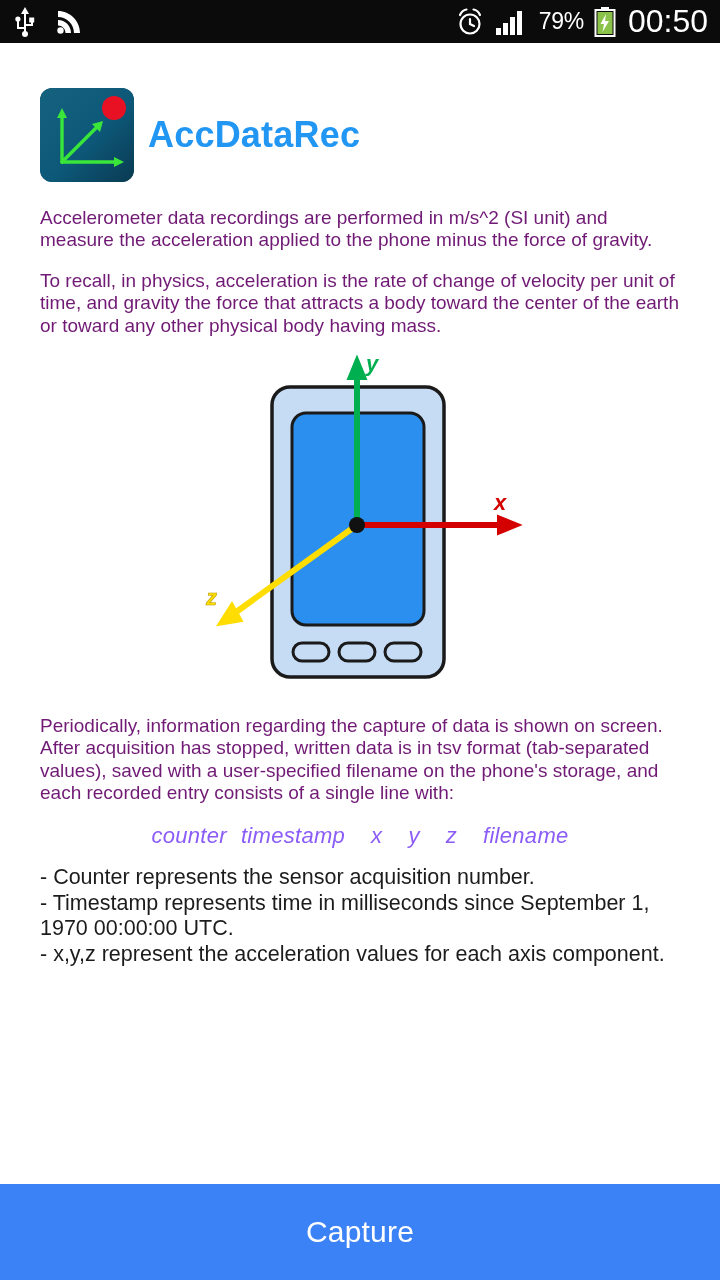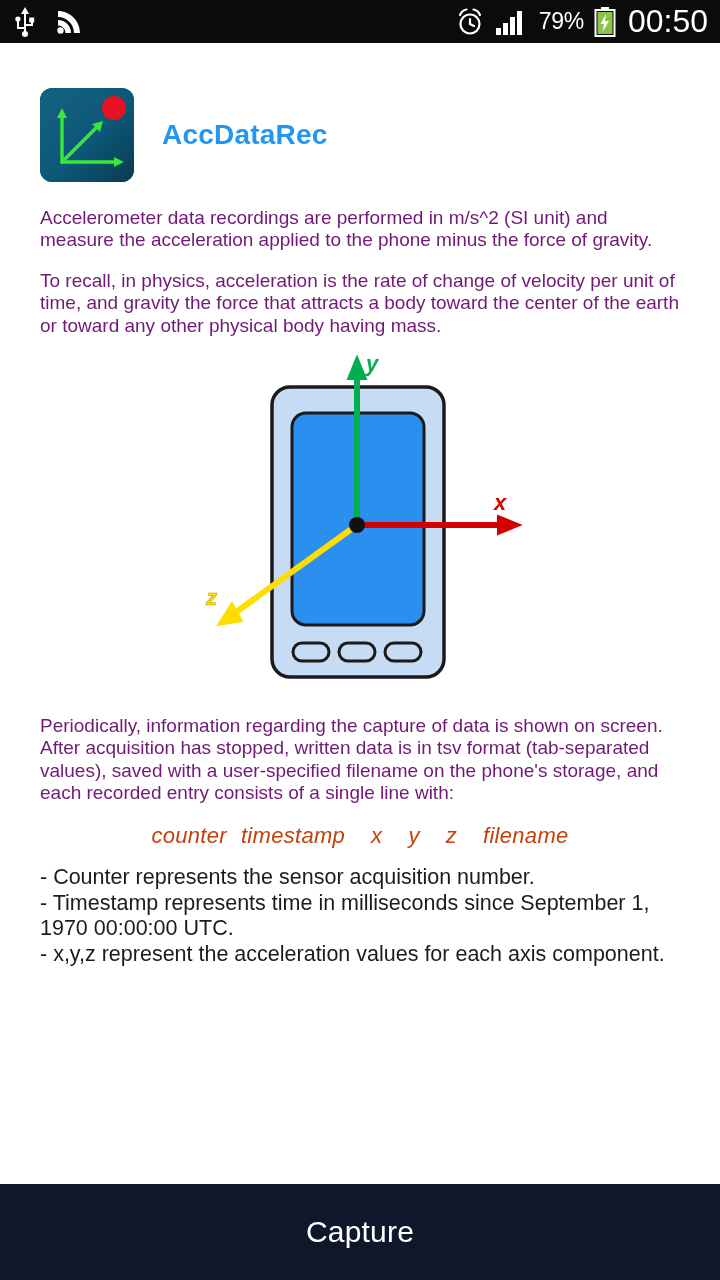--- a/index.html
+++ b/index.html
@@ -51,22 +51,22 @@
   .app-logo {
     width: 94px;
     height: 94px;
     border-radius: 12px;
     background: linear-gradient(135deg, #0e4a66 0%, #0d5e7f 40%, #0a3d56 100%);
     position: relative;
     flex: none;
     overflow: hidden;
   }
   .app-title {
-    margin-left: 28px;
-    font-size: 28px;
+    margin-left: 14px;
+    font-size: 36px;
     font-weight: bold;
     color: #2196f3;
     letter-spacing: 0.2px;
   }
 
   
   .content {
     padding: 18px 40px 0 40px;
   }
   .para {
@@ -81,21 +81,21 @@
     display: flex;
     justify-content: center;
     margin: 4px 0 10px 0;
   }
   .phone-diagram { display: block; }
 
   .formula {
     text-align: center;
     font-style: italic;
     font-size: 22px;
-    color: #c2410c;
+    color: #8b5cf6;
     margin: 18px 0 16px 0;
     letter-spacing: 0.3px;
   }
   .formula span { display: inline-block; }
   .formula .gap-s { width: 14px; }
   .formula .gap-m { width: 26px; }
 
   .bullets {
     font-size: 21.5px;
     line-height: 1.17;
@@ -103,21 +103,21 @@
   }
   .bullets div { margin-bottom: 1px; }
 
   
   .capture-bar {
     position: absolute;
     left: 0;
     bottom: 0;
     width: 720px;
     height: 96px;
-    background: #0f172a;
+    background: #3b82f6;
     display: flex;
     align-items: center;
     justify-content: center;
     cursor: pointer;
   }
   .capture-label {
     color: #ffffff;
     font-size: 30px;
     letter-spacing: 0.2px;
   }

